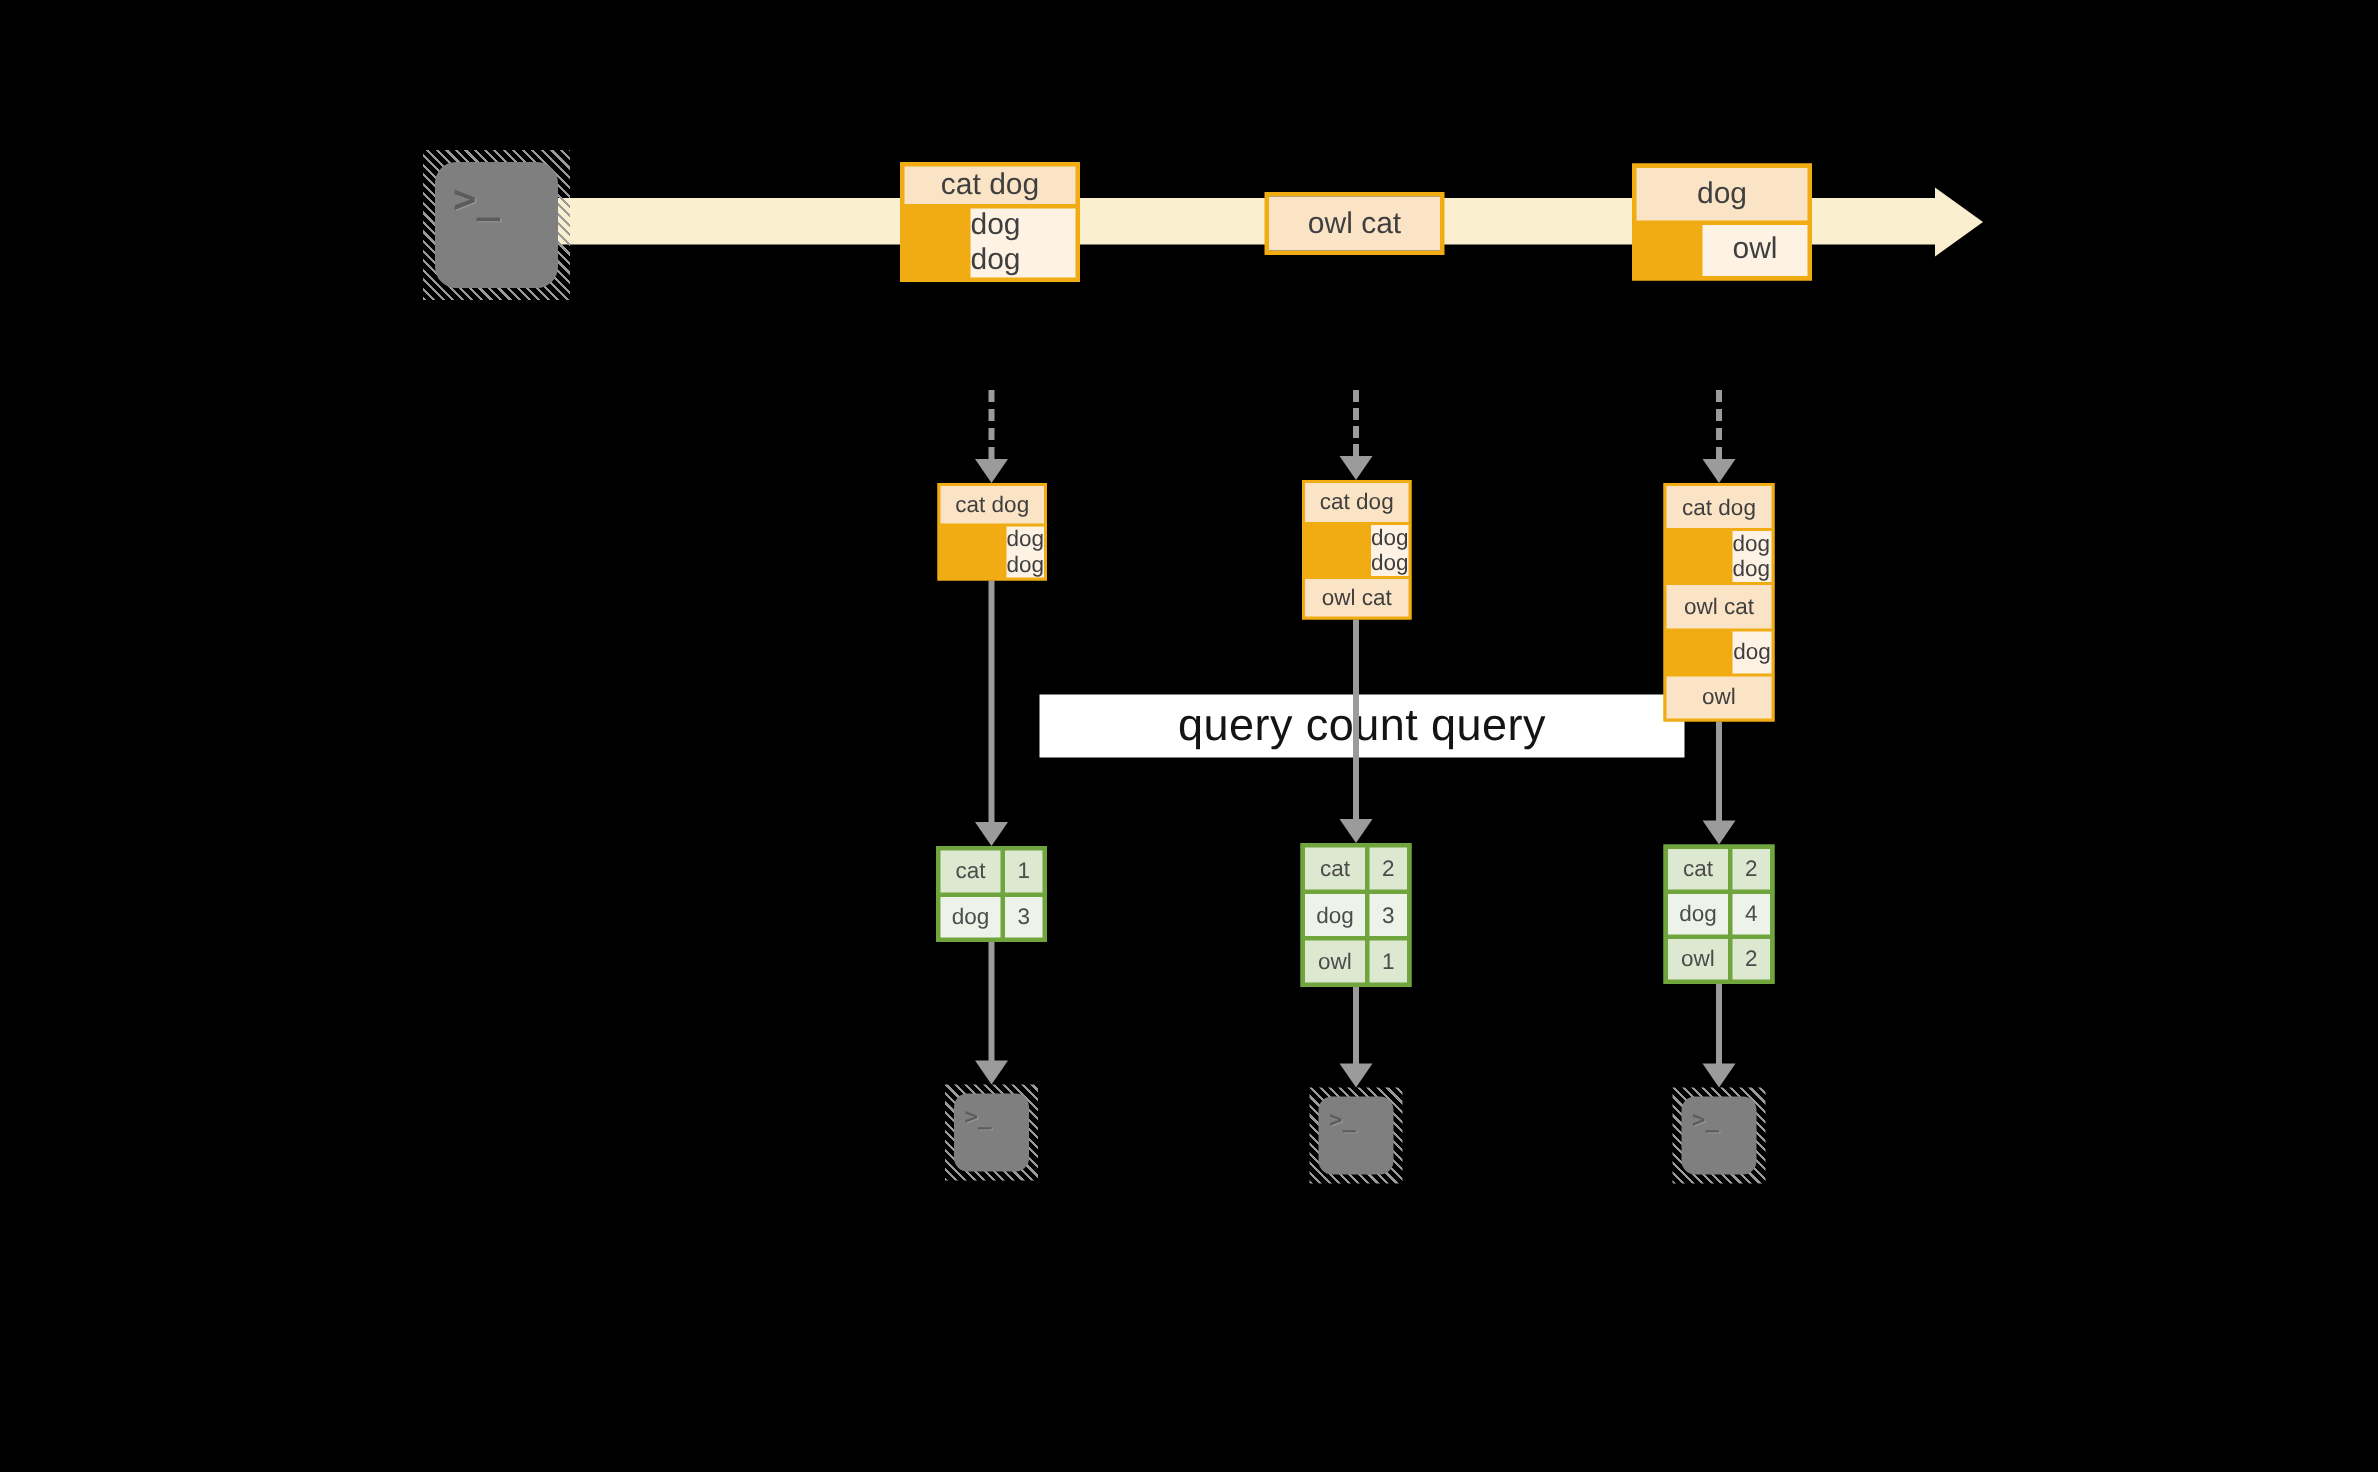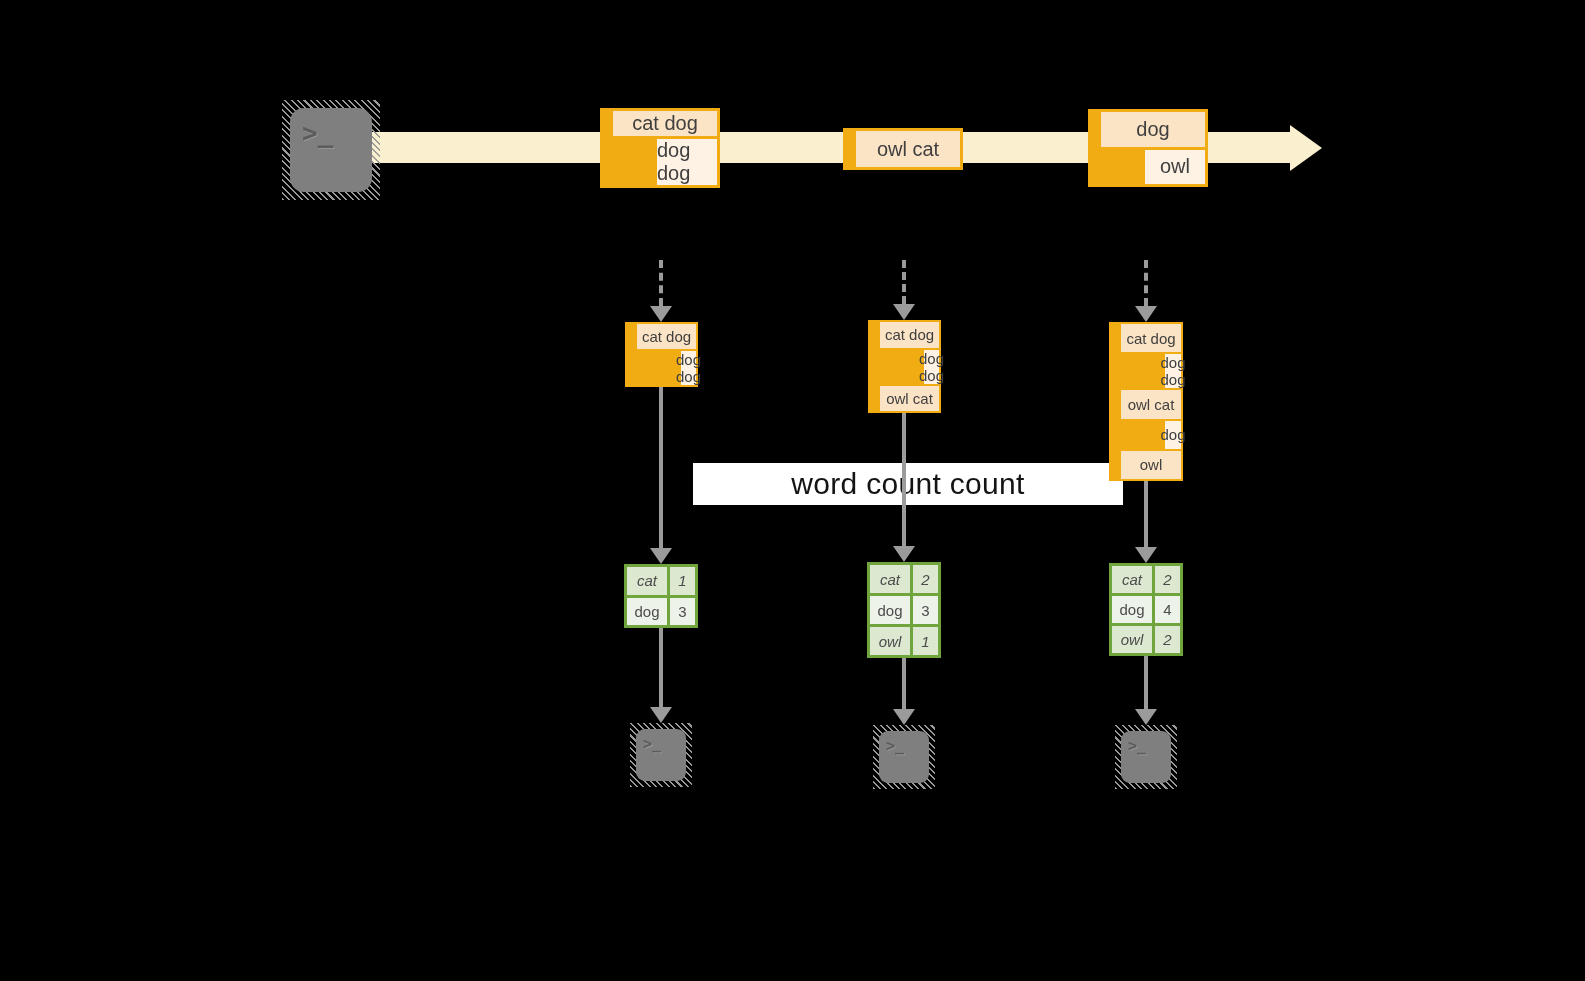--- a/index.html
+++ b/index.html
@@ -10,21 +10,20 @@
   
   .band{position:absolute;background:var(--c-band,#FAF0D0);z-index:1;}
   .band-head{position:absolute;width:0;height:0;z-index:1;
     border-top:23px solid transparent;border-bottom:23px solid transparent;
     border-left:32px solid var(--c-band,#FAF0D0);}
   
   .event-box,.stack{
     position:absolute;display:flex;flex-direction:column;z-index:4;
     background:var(--c-amber,#F0AC12);border:3px solid var(--c-amber,#F0AC12);gap:3px;
     box-sizing:border-box;
-    padding-left:10px;
   }
   .stack{border-width:2px;gap:2px;}
   .event-box .row,.stack .row{
     flex:1;display:flex;align-items:center;justify-content:center;
     color:var(--c-text_dark,#3F3F3F);
   }
   .event-box .row{font-size:20px;}
   .stack .row{font-size:15px;}
   .row.dark{background:var(--c-peach_dark,#FBE3C5);}
   .row.light{background:var(--c-peach_light,#FDF2E4);margin-left:44px;}
@@ -40,21 +39,21 @@
     display:flex;align-items:center;justify-content:center;
     font-size:30px;font-weight:300;letter-spacing:.3px;color:var(--c-query_text,#141414);
   }
   
   .count-table{
     position:absolute;z-index:4;box-sizing:border-box;
     background:var(--c-green,#6FA53C);border:3px solid var(--c-green,#6FA53C);
     display:grid;grid-template-columns:40px 25px;grid-auto-rows:1fr;gap:3px;
   }
   .cell{display:flex;align-items:center;justify-content:center;font-size:15px;color:#4C4C4C;}
-  .cell.dark{background:var(--c-green_dark,#DCE8D0);font-style:italic;}
+  .cell.dark{background:var(--c-green_dark,#DCE8D0);}
   .cell.light{background:var(--c-green_light,#EEF3EA);}
   
   .term{position:absolute;z-index:4;
     background:repeating-linear-gradient(45deg,#9a9a9a 0 1.5px,transparent 1.5px 4.5px);}
   .term-inner{position:absolute;background:var(--c-icon_gray,#7F7F7F);}
   .term-lg .term-inner{inset:8px;border-radius:14px;}
   .term-sm .term-inner{inset:6px;border-radius:9px;}
   .glyph{font-family:"DejaVu Sans Mono",monospace;font-weight:bold;color:#5C5C5C;
     text-shadow:1px 1px 0 rgba(255,255,255,.18);line-height:1;}
   .term-lg .glyph{font-size:26px;padding:12px 0 0 12px;display:inline-block;}
@@ -104,21 +103,21 @@
   </div>
   <div class="stack" style="left:1109px;top:322px;width:74px;height:159px;">
     <div class="row dark">cat dog</div>
     <div class="row light">dog dog</div>
     <div class="row dark">owl cat</div>
     <div class="row light">dog</div>
     <div class="row dark">owl</div>
   </div>
 
   <div class="query-band" style="left:693px;top:463px;width:430px;height:42px;">
-    <span>word count count</span>
+    <span>query count query</span>
   </div>
 
   <div class="vline" style="left:659px;top:387px;height:162px;"></div>
   <div class="tri-down" style="left:650px;top:548px;"></div>
   <div class="vline" style="left:902px;top:413px;height:134px;"></div>
   <div class="tri-down" style="left:893px;top:546px;"></div>
   <div class="vline" style="left:1144px;top:481px;height:67px;"></div>
   <div class="tri-down" style="left:1135px;top:547px;"></div>
 
   <div class="count-table" style="left:624px;top:564px;width:74px;height:64px;">

